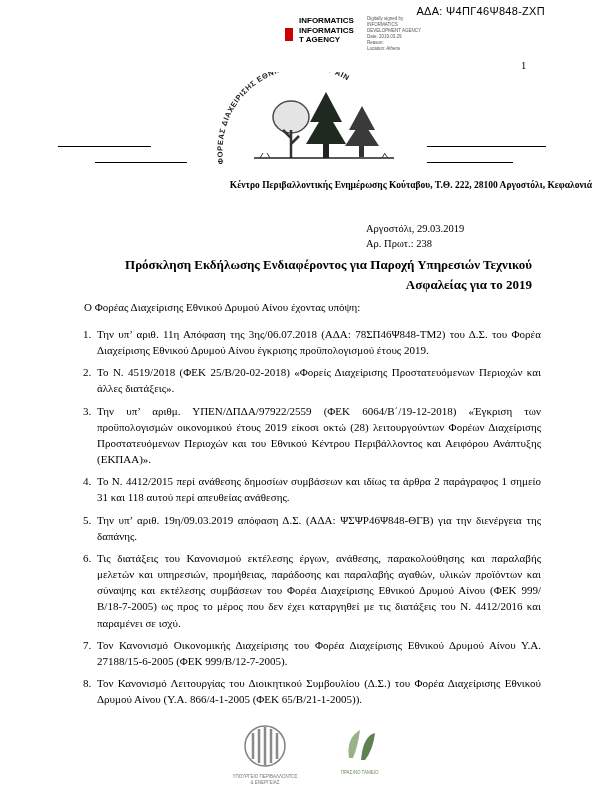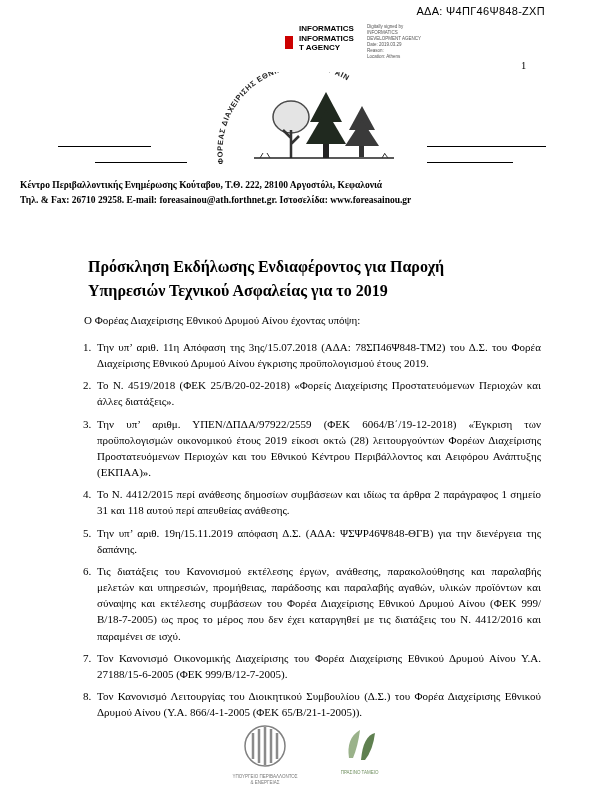--- a/index.html
+++ b/index.html
@@ -8,49 +8,49 @@
     position:relative; width:612px; height:792px; background:#fff;
     font-family:"Liberation Serif", serif; color:#111; overflow:hidden;
     margin:0 auto;
     padding-left:20px;
   }
   .ada {
     position:absolute; top:5px; left:0; right:67px; text-align:right;
     font-family:"Liberation Sans", sans-serif; font-size:11px; color:#000;
     letter-spacing:0.3px;
   }
-  .stamp { position:absolute; top:16px; left:285px; display:flex; gap:6px;margin-top:8px; }
+  .stamp { position:absolute; top:16px; left:285px; display:flex; gap:6px; }
   .stamp-seal { width:8px; height:13px; background:#cc0000; margin-top:12px; }
   .stamp-agency {
     font-family:"Liberation Sans", sans-serif; font-weight:bold;
     font-size:8px; line-height:1.2; color:#000; width:62px;
   }
   .stamp-details {
     font-family:"Liberation Sans", sans-serif; font-size:4.5px;
     line-height:1.35; color:#555; width:62px;
   }
   .page-num { position:absolute; top:60px; left:521px; font-size:10.5px; color:#000; }
   .logo-wrap { position:absolute; top:72px; left:50%; transform:translateX(-50%); width:220px; height:100px; }
   .hr-line { position:absolute; border-top:1.3px solid #000; height:0; }
   .hr-l1 { top:146px; left:58px;  width:93px; }
   .hr-l2 { top:162px; left:95px;  width:92px; }
   .hr-r1 { top:146px; left:427px; width:119px; }
   .hr-r2 { top:162px; left:427px; width:86px; }
   .address {
-    position:absolute; top:178px; left:20px; right:20px; text-align:left;
+    position:absolute; top:178px; left:20px; right:20px; text-align:right;
     font-weight:bold; font-size:9.5px; line-height:1.55; color:#000;
   }
   .meta { position:absolute; top:221px; left:366px; font-size:10.5px; line-height:1.45; color:#000; }
   .doc-title {
-    position:absolute; top:255px; left:88px; right:88px; text-align:left;
-    font-weight:bold; font-size:16px; line-height:1.5; color:#000;
+    position:absolute; top:255px; left:88px; right:80px; text-align:right;
+    font-weight:bold; font-size:13px; line-height:1.5; color:#000;
   }
   .body-text {
     position:absolute; top:301px; left:73px; width:468px;
-    font-size:11px; color:#000;margin-top:13px;
+    font-size:11px; color:#000;
   }
   .intro { text-indent:11px; margin-bottom:13px; }
   ol.refs { list-style:decimal outside; padding-left:21px; }
   ol.refs li {
     text-align:justify; line-height:1.47; margin-bottom:6px; padding-left:3px;
   }
   .footer-logos {
     position:absolute; top:724px; left:0; right:0;
     display:flex; justify-content:center; align-items:flex-start; gap:42px;
   }
@@ -116,34 +116,37 @@
     </svg>
   </div>
 
   <div class="hr-line hr-l1"></div>
   <div class="hr-line hr-l2"></div>
   <div class="hr-line hr-r1"></div>
   <div class="hr-line hr-r2"></div>
 
   <div class="address">
     <div>Κέντρο Περιβαλλοντικής Ενημέρωσης Κούταβου, Τ.Θ. 222, 28100 Αργοστόλι, Κεφαλονιά</div>
-    <div>Τηλ. &amp; Fax: 26710 29258. E-mail: foreasainou@ath.forthnet.gr. Ιστοσελίδα: www.foreasainou.gr</div>
   </div>
 
+  <div class="meta">
+    <div>Αργοστόλι, 29.03.2019</div>
+    <div>Αρ. Πρωτ.: 238</div>
+  </div>
 
   <div class="doc-title">Πρόσκληση Εκδήλωσης Ενδιαφέροντος για Παροχή Υπηρεσιών Τεχνικού Ασφαλείας για το 2019</div>
 
   <div class="body-text">
     <p class="intro">Ο Φορέας Διαχείρισης Εθνικού Δρυμού Αίνου έχοντας υπόψη:</p>
     <ol class="refs">
-      <li>Την υπ’ αριθ. 11η Απόφαση της 3ης/15.07.2018 (ΑΔΑ: 78ΣΠ46Ψ848-ΤΜ2) του Δ.Σ. του Φορέα Διαχείρισης Εθνικού Δρυμού Αίνου έγκρισης προϋπολογισμού έτους 2019.</li>
+      <li>Την υπ’ αριθ. 11η Απόφαση της 3ης/06.07.2018 (ΑΔΑ: 78ΣΠ46Ψ848-ΤΜ2) του Δ.Σ. του Φορέα Διαχείρισης Εθνικού Δρυμού Αίνου έγκρισης προϋπολογισμού έτους 2019.</li>
       <li>Το Ν. 4519/2018 (ΦΕΚ 25/Β/20-02-2018) «Φορείς Διαχείρισης Προστατευόμενων Περιοχών και άλλες διατάξεις».</li>
       <li>Την υπ’ αριθμ. ΥΠΕΝ/ΔΠΔΑ/97922/2559 (ΦΕΚ 6064/Β΄/19-12-2018) «Έγκριση των προϋπολογισμών οικονομικού έτους 2019 είκοσι οκτώ (28) λειτουργούντων Φορέων Διαχείρισης Προστατευόμενων Περιοχών και του Εθνικού Κέντρου Περιβάλλοντος και Αειφόρου Ανάπτυξης (ΕΚΠΑΑ)».</li>
       <li>Το Ν. 4412/2015 περί ανάθεσης δημοσίων συμβάσεων και ιδίως τα άρθρα 2 παράγραφος 1 σημείο 31 και 118 αυτού περί απευθείας ανάθεσης.</li>
-      <li>Την υπ’ αριθ. 19η/15.11.2019 απόφαση Δ.Σ. (ΑΔΑ: ΨΣΨΡ46Ψ848-ΘΓΒ) για την διενέργεια της δαπάνης.</li>
+      <li>Την υπ’ αριθ. 19η/09.03.2019 απόφαση Δ.Σ. (ΑΔΑ: ΨΣΨΡ46Ψ848-ΘΓΒ) για την διενέργεια της δαπάνης.</li>
       <li>Τις διατάξεις του Κανονισμού εκτέλεσης έργων, ανάθεσης, παρακολούθησης και παραλαβής μελετών και υπηρεσιών, προμήθειας, παράδοσης και παραλαβής αγαθών, υλικών προϊόντων και σύναψης και εκτέλεσης συμβάσεων του Φορέα Διαχείρισης Εθνικού Δρυμού Αίνου (ΦΕΚ 999/Β/18-7-2005) ως προς το μέρος που δεν έχει καταργηθεί με τις διατάξεις του Ν. 4412/2016 και παραμένει σε ισχύ.</li>
       <li>Τον Κανονισμό Οικονομικής Διαχείρισης του Φορέα Διαχείρισης Εθνικού Δρυμού Αίνου Υ.Α. 27188/15-6-2005 (ΦΕΚ 999/Β/12-7-2005).</li>
       <li>Τον Κανονισμό Λειτουργίας του Διοικητικού Συμβουλίου (Δ.Σ.) του Φορέα Διαχείρισης Εθνικού Δρυμού Αίνου (Υ.Α. 866/4-1-2005 (ΦΕΚ 65/Β/21-1-2005)).</li>
     </ol>
   </div>
 
   <div class="footer-logos">
     <div class="logo-block">
       <svg width="44" height="44" viewBox="0 0 44 44" xmlns="http://www.w3.org/2000/svg">
         <circle cx="22" cy="22" r="20" fill="none" stroke="#808080" stroke-width="1.5"></circle>

